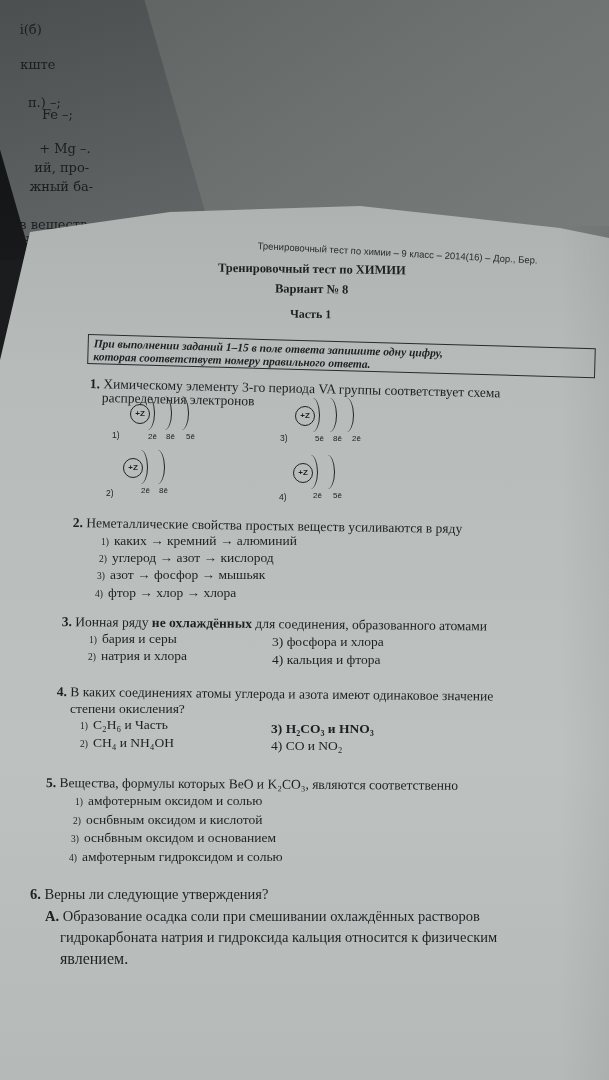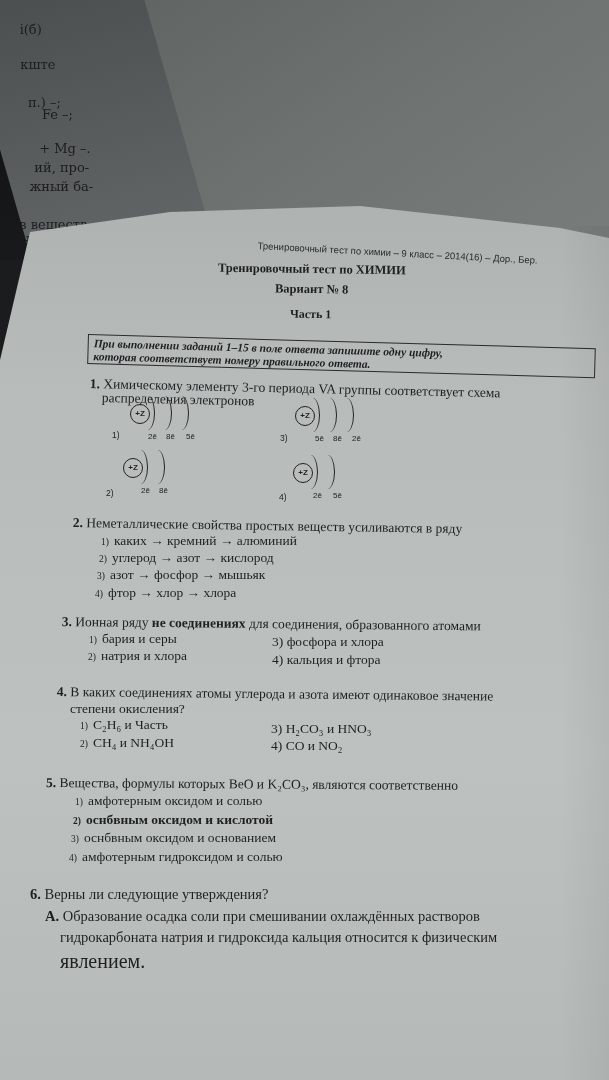--- a/index.html
+++ b/index.html
@@ -180,21 +180,21 @@
       <span class="opt-num">3)</span><span>азот → фосфор → мышьяк</span>
     </div>
     <div class="abs opt" style="left:95px;top:585px;">
       <span class="opt-num">4)</span><span>фтор → хлор → хлора</span>
     </div>
   </div>
 
   <div>
     <div class="abs q" style="left:62px;top:614px;transform:rotate(0.6deg);transform-origin:0 0;">
       <b>3.</b>
-      <span>Ионная ряду </span><b>не соединениях</b><span> для соединения, образованного атомами</span>
+      <span>Ионная ряду </span><b>не охлаждённых</b><span> для соединения, образованного атомами</span>
     </div>
     <div class="abs opt" style="left:89px;top:631px;">
       <span class="opt-num">1)</span><span>бария и серы</span>
     </div>
     <div class="abs opt" style="left:88px;top:648px;">
       <span class="opt-num">2)</span><span>натрия и хлора</span>
     </div>
     <div class="abs opt" style="left:272px;top:634px;">
       <span>3)</span> <span>фосфора и хлора</span>
     </div>
@@ -208,53 +208,53 @@
       <b>4.</b>
       <span>В каких соединениях атомы углерода и азота имеют одинаковое значение</span>
     </div>
     <div class="abs q" style="left:70px;top:701px;">степени окисления?</div>
     <div class="abs opt" style="left:80px;top:717px;">
       <span class="opt-num">1)</span><span>C₂H₆ и Часть</span>
     </div>
     <div class="abs opt" style="left:80px;top:735px;">
       <span class="opt-num">2)</span><span>CH₄ и NH₄OH</span>
     </div>
-    <div class="abs opt" style="left:271px;top:721px;">
+    <div class="abs opt" style="left:271px;top:721px;font-weight:bold;">
       <span>3)</span> <span>H₂CO₃ и HNO₃</span>
     </div>
     <div class="abs opt" style="left:271px;top:738px;">
       <span>4)</span> <span>CO и NO₂</span>
     </div>
   </div>
 
   <div>
     <div class="abs q" style="left:46px;top:775px;transform:rotate(0.4deg);transform-origin:0 0;">
       <b>5.</b>
       <span>Вещества, формулы которых BeO и K₂CO₃, являются соответственно</span>
     </div>
     <div class="abs opt" style="left:75px;top:793px;">
       <span class="opt-num">1)</span><span>амфотерным оксидом и солью</span>
     </div>
-    <div class="abs opt" style="left:73px;top:812px;font-weight:bold;">
+    <div class="abs opt" style="left:73px;top:812px;">
       <span class="opt-num">2)</span><span>оснбвным оксидом и кислотой</span>
     </div>
     <div class="abs opt" style="left:71px;top:830px;">
       <span class="opt-num">3)</span><span>оснбвным оксидом и основанием</span>
     </div>
     <div class="abs opt" style="left:69px;top:849px;">
       <span class="opt-num">4)</span><span>амфотерным гидроксидом и солью</span>
     </div>
   </div>
 
   <div>
     <div class="abs" style="left:30px;top:886px;font-size:14.5px;">
       <b>6.</b>
       <span>Верны ли следующие утверждения?</span>
     </div>
     <div class="abs" style="left:45px;top:908px;font-size:14.5px;text-align:right;">
       <b>А.</b>
       <span>Образование осадка соли при смешивании охлаждённых растворов</span>
     </div>
     <div class="abs" style="left:60px;top:929px;font-size:14.5px;">гидрокарбоната натрия и гидроксида кальция относится к физическим</div>
-    <div class="abs" style="left:60px;top:950px;font-size:20px;">явлением.</div>
+    <div class="abs" style="left:60px;top:950px;font-size:16px;">явлением.</div>
   </div>
 
 </div>
 
 </body></html>

